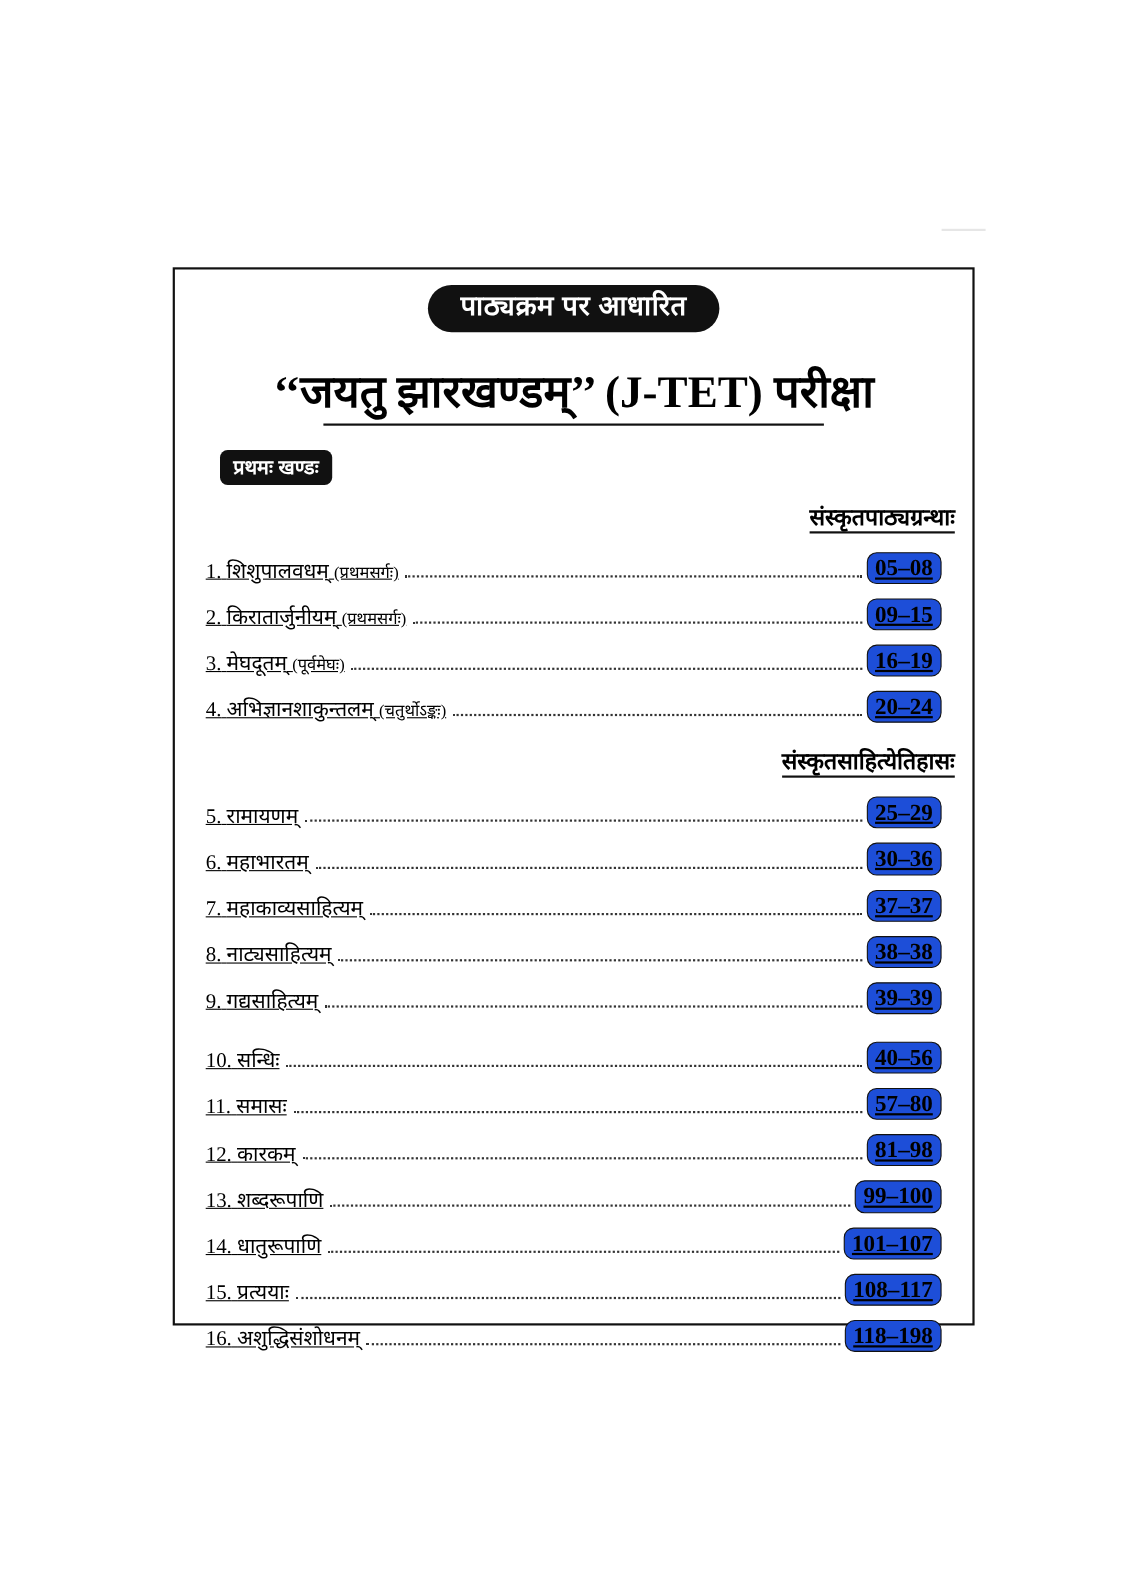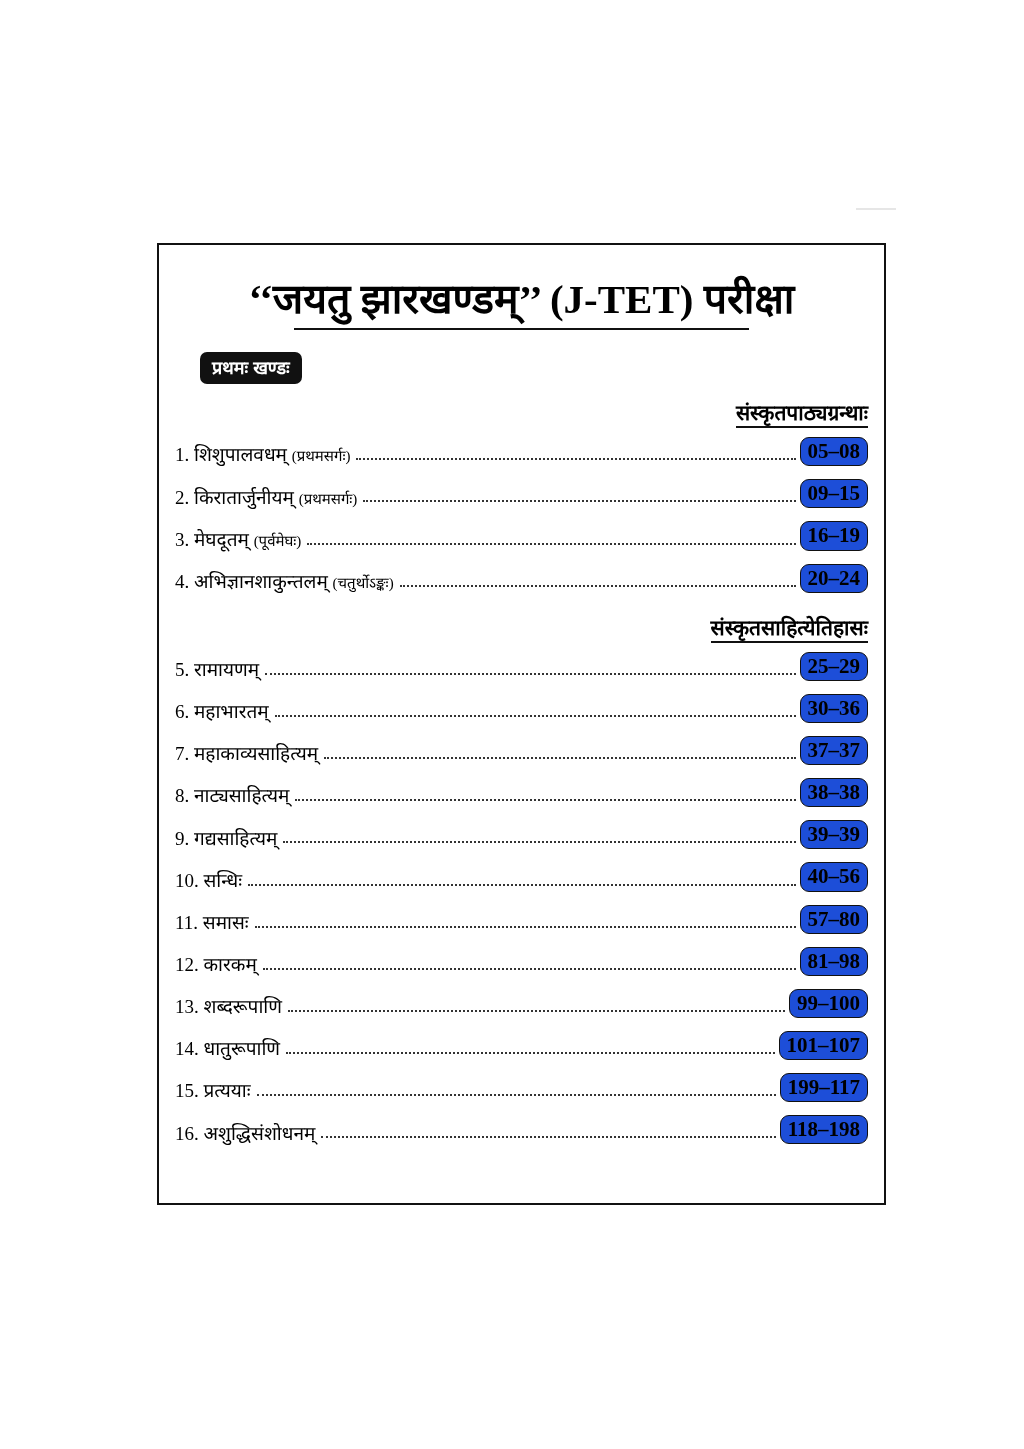--- a/index.html
+++ b/index.html
@@ -86,22 +86,23 @@
     margin-top: 14px;
     margin-bottom: 4px;
   }
   .section-head span {
     border-bottom: 2px solid #111;
     padding-bottom: 1px;
   }
   .section-head.big { font-size: 25px; margin-top: 16px; }
   ul.toc {
     list-style: none;
-    margin: 0;
+    margin: 12px;
     padding: 0;
+    text-decoration: underline;
   }
   li.toc-row {
     display: flex;
     align-items: flex-end;
     font-size: 19px;
     line-height: 1.15;
     padding: 7px 0 6px 0;
     white-space: nowrap;
   }
   .row-label { flex: 0 0 auto; }
@@ -127,20 +128,23 @@
 </style>
 </head>
 <body>
 
 <div id="page">
 
   <div class="scan-mark"></div>
 
   <div class="sheet">
 
+    <div class="banner-wrap">
+      <div class="banner">पाठ्यक्रम पर आधारित</div>
+    </div>
 
     <div class="main-title">
       <span>‘‘जयतु झारखण्डम्’’ </span><span class="latin">(J-TET) </span><span>परीक्षा</span>
       <div class="title-rule"></div>
     </div>
 
     <div class="khand-wrap">
       <span class="khand">प्रथमः खण्डः</span>
     </div>
 
@@ -246,21 +250,21 @@
       <li class="toc-row">
         <span class="row-label"><span>14.</span>
           <span>धातुरूपाणि</span></span>
         <span class="dots"></span>
         <span class="pages">101–107</span>
       </li>
       <li class="toc-row">
         <span class="row-label"><span>15.</span>
           <span>प्रत्ययाः</span></span>
         <span class="dots"></span>
-        <span class="pages">199–117</span>
+        <span class="pages">108–117</span>
       </li>
       <li class="toc-row">
         <span class="row-label"><span>16.</span>
           <span>अशुद्धिसंशोधनम्</span></span>
         <span class="dots"></span>
         <span class="pages">118–198</span>
       </li>
     </ul>
 
   </div>

